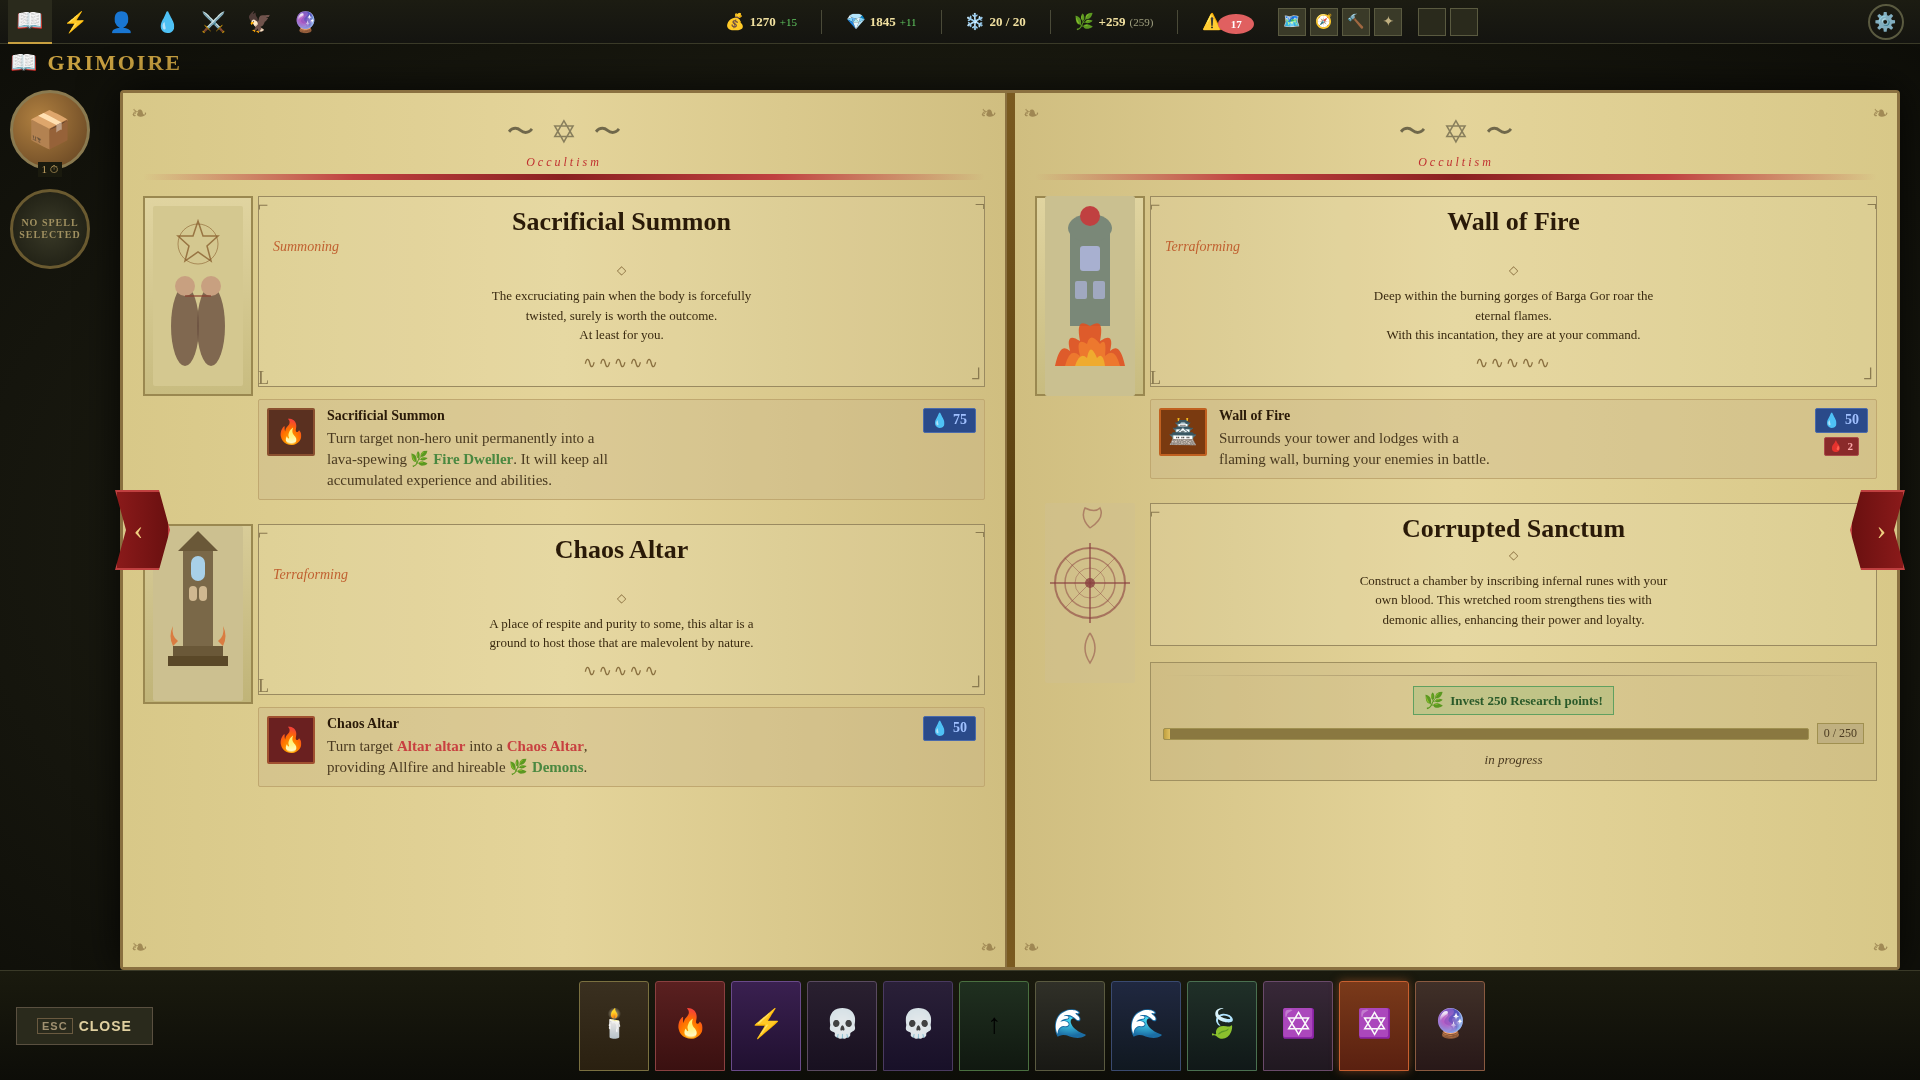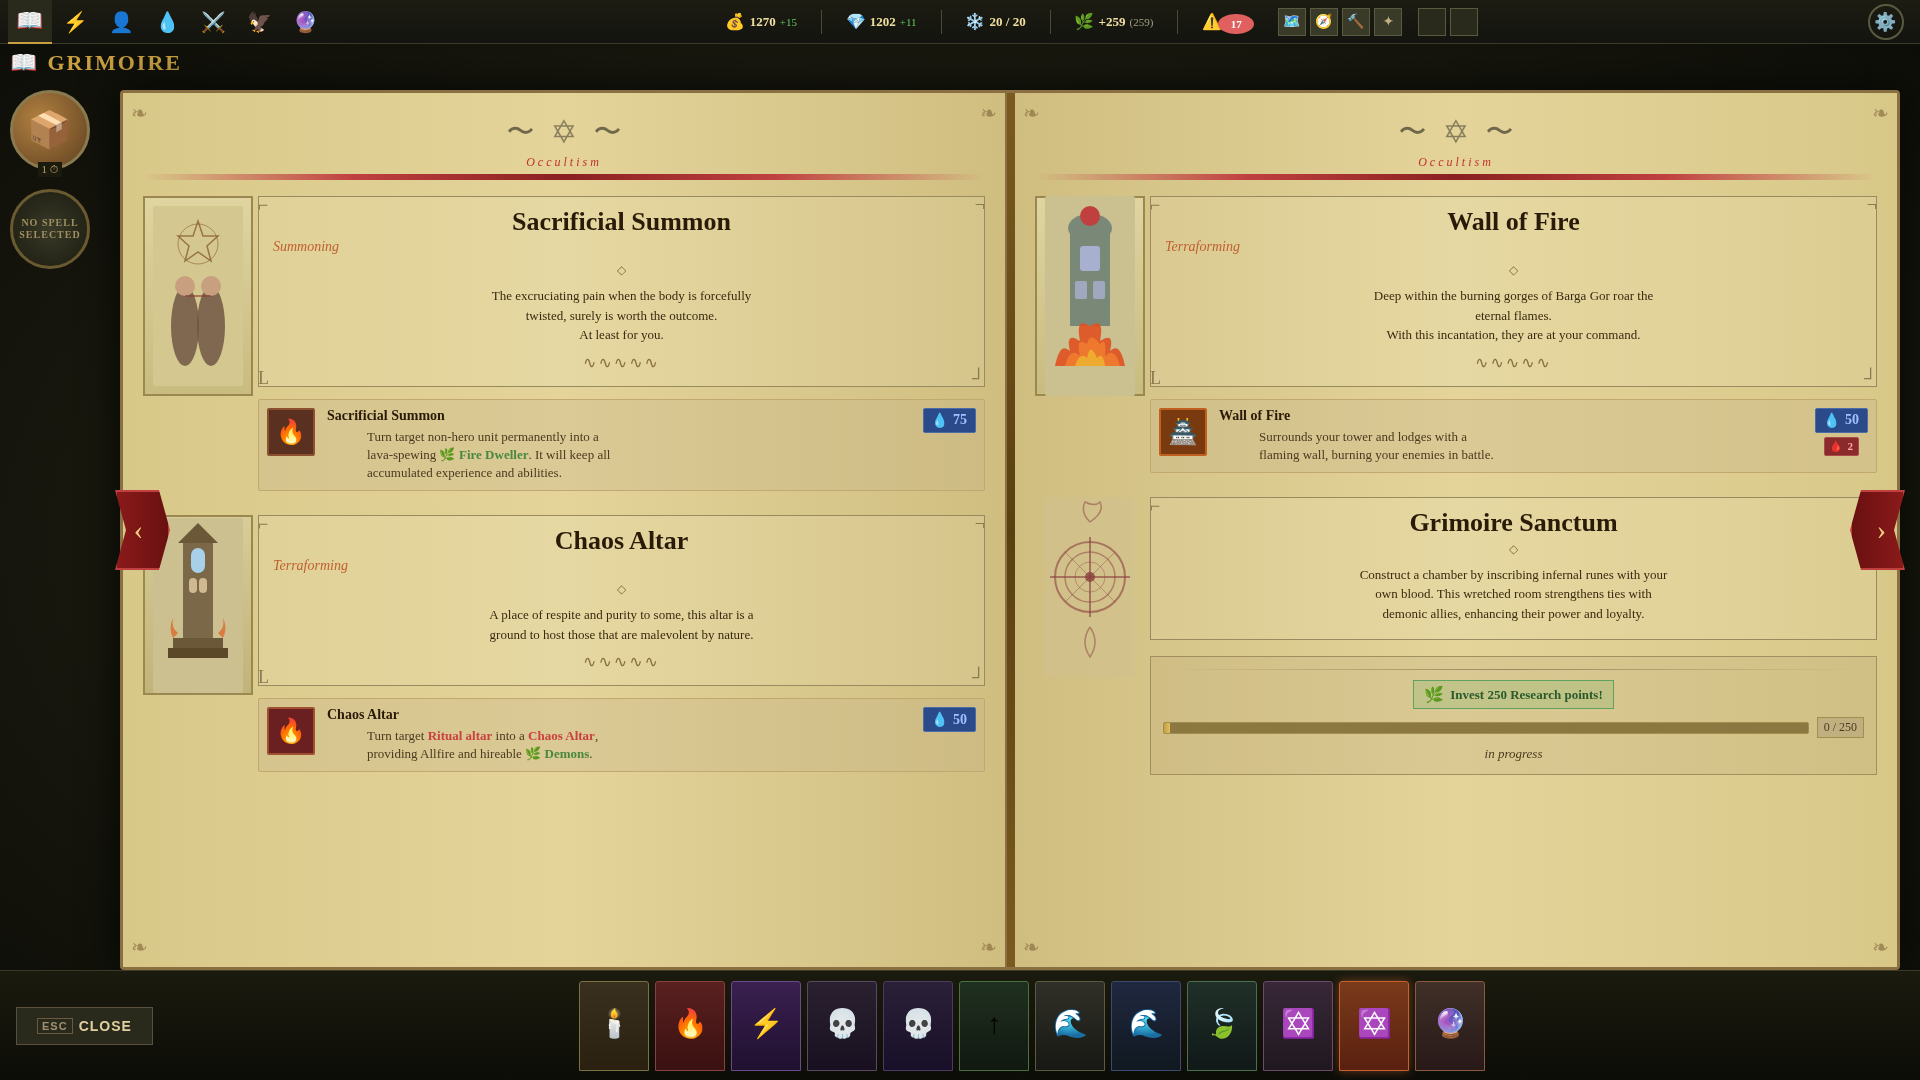--- a/index.html
+++ b/index.html
@@ -324,24 +324,23 @@
     }
 
     .spell-card-name {
       font-size: 14px;
       font-weight: bold;
       color: #2a1a08;
       margin-bottom: 4px;
     }
 
     .spell-card-desc {
-      font-size: 13px;
+      font-size: 15px;
       color: #4a3a20;
       line-height: 1.4;
-      margin-left: 40px;
     }
 
     .spell-card-desc .highlight-green {
       color: #4a8840;
       font-weight: bold;
     }
 
     .spell-card-desc .highlight-red {
       color: #c84040;
       font-weight: bold;
@@ -644,21 +643,21 @@
 
   <div class="top-center">
     <div class="resource-item">
       <span class="resource-icon">💰</span>
       <span class="resource-value">1270</span>
       <span class="resource-delta">+15</span>
     </div>
     <div class="resource-sep"></div>
     <div class="resource-item">
       <span class="resource-icon">💎</span>
-      <span class="resource-value">1202</span>
+      <span class="resource-value">1845</span>
       <span class="resource-delta">+11</span>
     </div>
     <div class="resource-sep"></div>
     <div class="resource-item">
       <span class="resource-icon">❄️</span>
       <span class="resource-value">20 / 20</span>
     </div>
     <div class="resource-sep"></div>
     <div class="resource-item">
       <span class="resource-icon">🌿</span>
@@ -810,21 +809,21 @@
             <div class="spell-type">Terraforming</div>
             <div class="diamond-deco">◇</div>
             <div class="spell-description">A place of respite and purity to some, this altar is a<br>ground to host those that are malevolent by nature.</div>
             <div class="wavy">∿∿∿∿∿</div>
           </div>
 
           <div class="spell-card-bottom">
             <div class="spell-card-image" style="background:#6a2020;border-color:#a05030;">🔥</div>
             <div class="spell-card-info">
               <div class="spell-card-name">Chaos Altar</div>
-              <div class="spell-card-desc">Turn target <span class="highlight-red">Ritual altar</span> into a <span class="highlight-red">Chaos Altar</span>,<br>providing Allfire and hireable <span class="highlight-green">🌿 Demons</span>.</div>
+              <div class="spell-card-desc">Turn target <span class="highlight-red">Altar altar</span> into a <span class="highlight-red">Chaos Altar</span>,<br>providing Allfire and hireable <span class="highlight-green">🌿 Demons</span>.</div>
             </div>
             <div class="spell-cost">
               <div class="cost-badge">
                 <span>💧</span>
                 <span>50</span>
               </div>
             </div>
           </div>
         </div>
       </div>
@@ -923,21 +922,21 @@
 
               <path d="M 45 130 Q 55 145 45 160 Q 35 145 45 130" fill="none" stroke="#8a4040" stroke-width="1.5" opacity="0.5"></path>
               <path d="M 45 25 Q 35 15 40 5 Q 50 10 55 5 Q 60 15 45 25" fill="none" stroke="#8a4040" stroke-width="1.5" opacity="0.5"></path>
             </svg>
           </div>
         </div>
         <div class="col-content">
           <div style="border:1.5px solid #9a8a60;padding:10px 14px 8px;background:rgba(255,255,240,0.1);position:relative;">
             <span style="position:absolute;top:-1px;left:-1px;color:#8a7a50;font-size:18px;line-height:1;">⌐</span>
             <span style="position:absolute;top:-1px;right:-1px;color:#8a7a50;font-size:18px;line-height:1;">¬</span>
-            <div class="spell-name">Grimoire Sanctum</div>
+            <div class="spell-name">Corrupted Sanctum</div>
             <div class="diamond-deco">◇</div>
             <div class="spell-description">Construct a chamber by inscribing infernal runes with your<br>own blood. This wretched room strengthens ties with<br>demonic allies, enhancing their power and loyalty.</div>
           </div>
 
           <div class="research-section">
             <div style="height:1px;background:linear-gradient(to right,transparent,#9a8860,transparent);margin-bottom:10px;"></div>
             <div class="invest-btn">
               <span class="invest-icon">🌿</span>
               <span class="invest-text">Invest 250 Research points!</span>
             </div>

